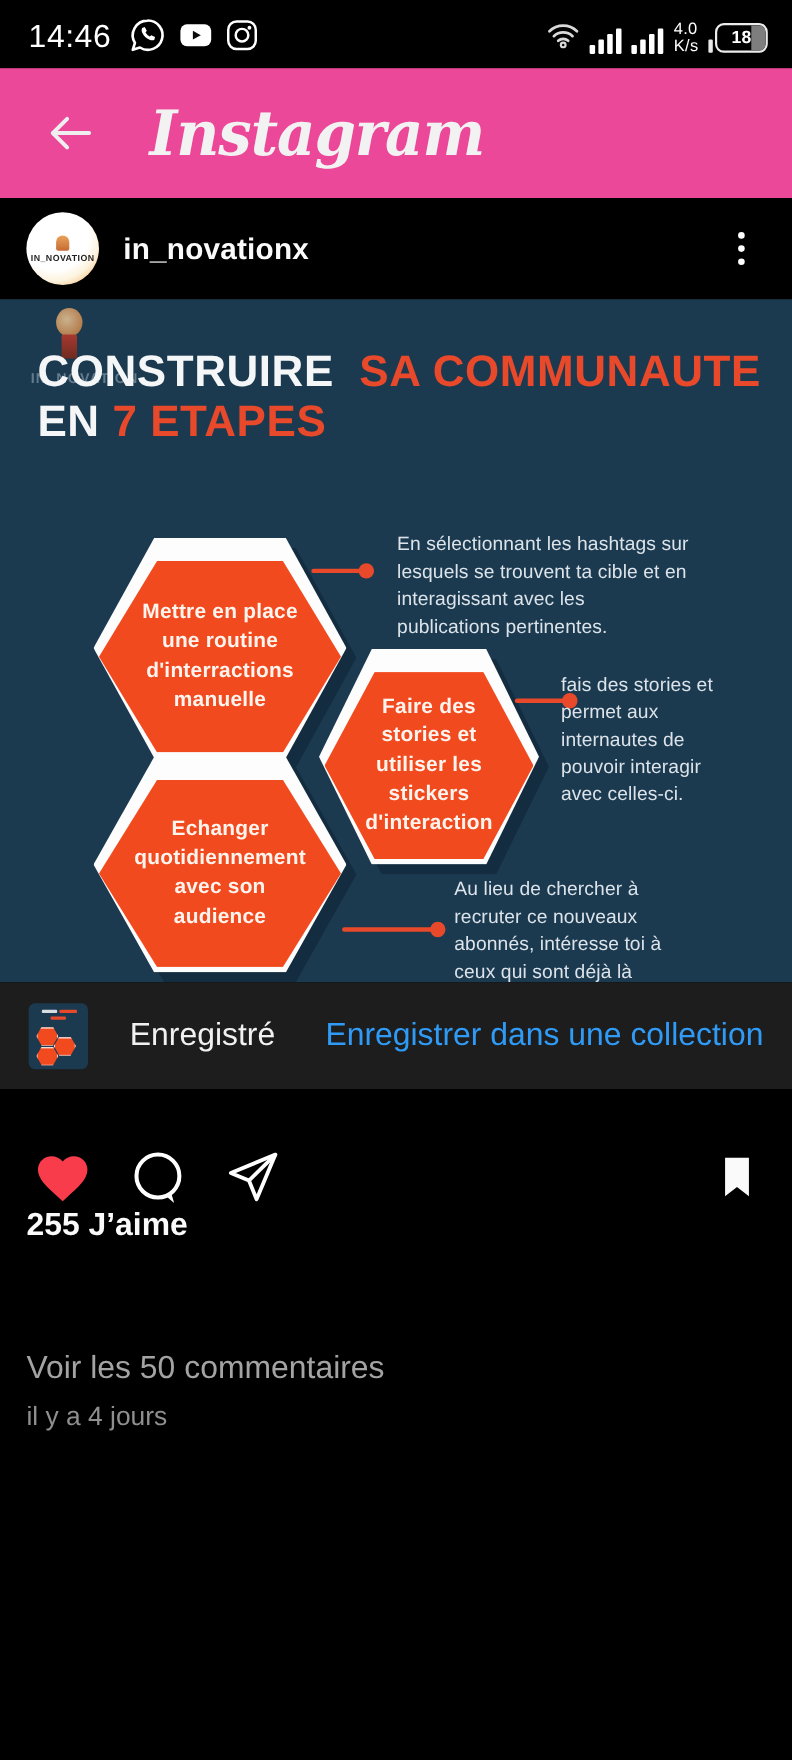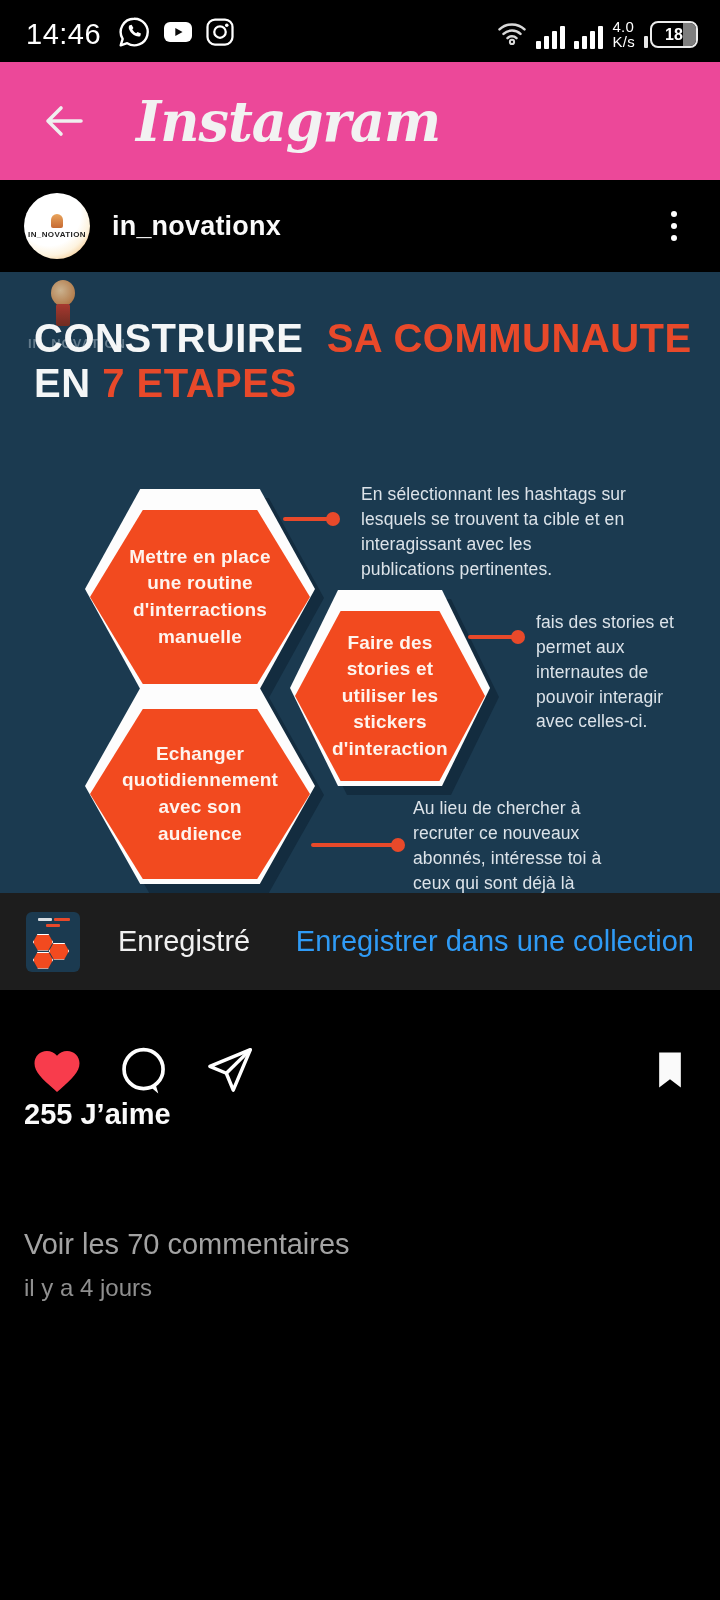--- a/index.html
+++ b/index.html
@@ -239,21 +239,21 @@
       <div class="hex-fill">
           <span class="hex-label">Echanger quotidiennement avec son audience</span>
         </div>
     </div>
 
     <div class="connector" style="left:283px;top:245px;width:50px;"></div>
     <div class="connector" style="left:468px;top:363px;width:50px;"></div>
     <div class="connector" style="left:311px;top:571px;width:87px;"></div>
 
     <div class="anno" style="left:345px;top:210px;width:268px;margin-left:16px;">En sélectionnant les hashtags sur lesquels se trouvent ta cible et en interagissant avec les publications pertinentes.</div>
-    <div class="anno" style="left:536px;top:338px;width:162px;">fais des stories et permet aux internautes de pouvoir interagir avec celles-ci.</div>
+    <div class="anno" style="left:510px;top:338px;width:162px;">fais des stories et permet aux internautes de pouvoir interagir avec celles-ci.</div>
     <div class="anno" style="left:413px;top:524px;width:212px;">Au lieu de chercher à recruter ce nouveaux abonnés, intéresse toi à ceux qui sont déjà là</div>
   </div>
 
   <div class="save-toast">
     <span class="thumb">
       <span class="t-line t1"></span>
         <span class="t-line t2"></span>
         <span class="t-line t3"></span>
       <span class="mini-hex h1"></span>
         <span class="mini-hex h2"></span>
@@ -284,16 +284,16 @@
     <span class="act bookmark">
       <svg width="40" height="50" viewBox="0 0 24 24">
         <path d="M5.5 1.5h13v21l-6.5-5-6.5 5z" fill="#fafafa"></path>
       </svg>
     </span>
   </div>
 
   <div class="likes">255 J’aime</div>
 
 
-  <div class="comments-link">Voir les 70 commentaires</div>
+  <div class="comments-link">Voir les 50 commentaires</div>
   <div class="timestamp">il y a 4 jours</div>
 
 </div>
 
 </body></html>

